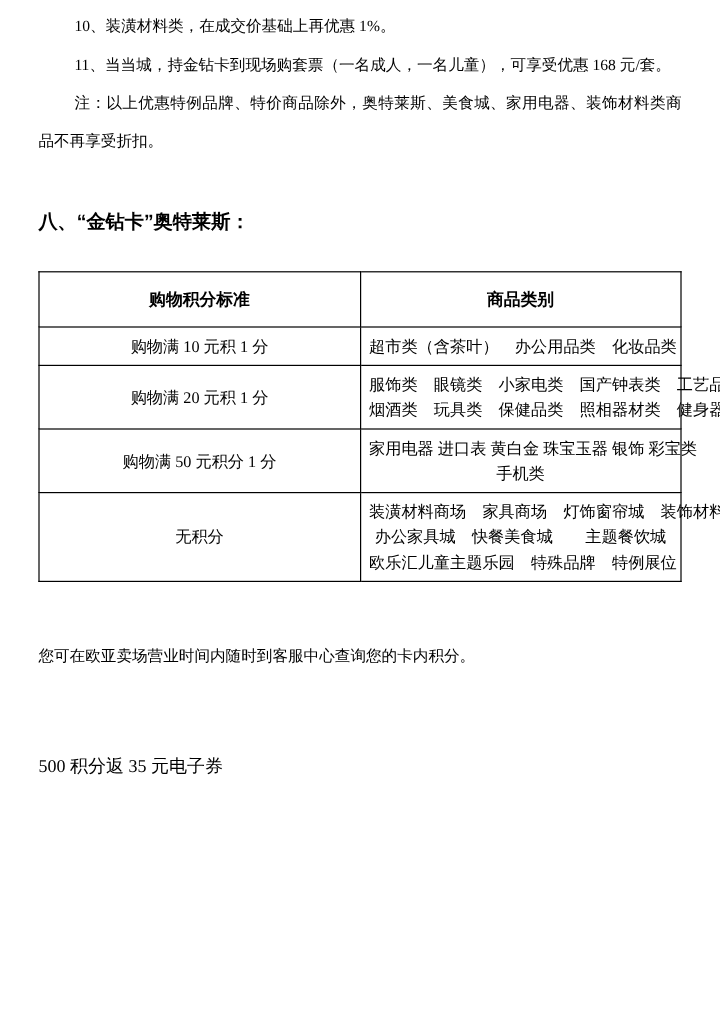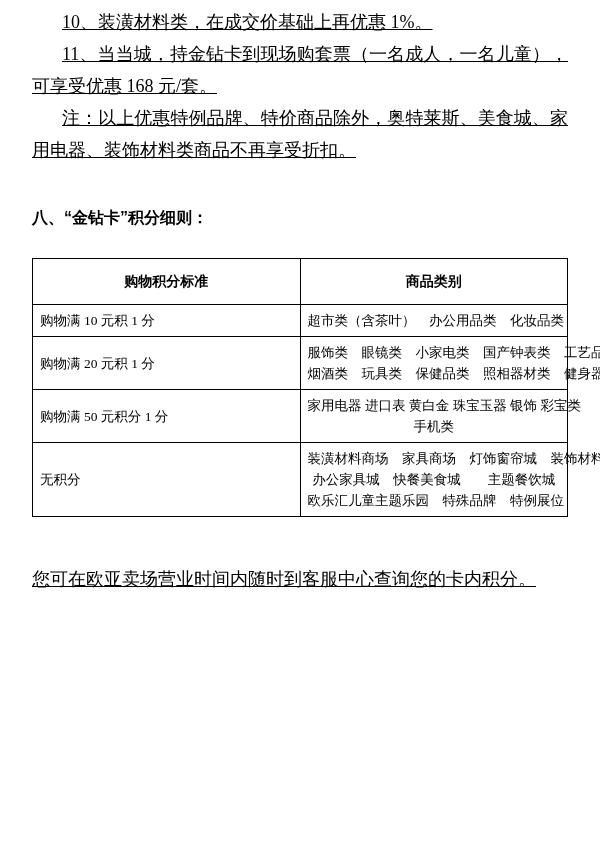--- a/index.html
+++ b/index.html
@@ -16,25 +16,24 @@
     overflow: hidden;
   }
   .page {
     width: 600px;
     height: 853px;
     box-sizing: border-box;
     padding: 0 32px;
     position: relative;
   }
   .para {
-    font-size: 18px;
+    font-size: 13px;
     line-height: 32px;
     text-align: justify;
     margin: 0;
-    text-decoration: underline;
   }
   .indent {
     text-indent: 30px;
   }
   .top-block {
     padding-top: 6px;
   }
   .section-heading {
     font-size: 16px;
     font-weight: bold;
@@ -59,20 +58,21 @@
     line-height: 21px;
     vertical-align: middle;
   }
   table.points th {
     font-weight: bold;
     font-family: "Liberation Sans", "DejaVu Sans", sans-serif;
     font-size: 14px;
     padding: 12px 6px;
   }
   td.level {
+    text-align: center;
     width: 170px;
     font-size: 13.5px;
     white-space: nowrap;
   }
   td.cats {
     text-align: left;
     padding-left: 9px;
   }
   td.cats div { line-height: 21px; white-space: nowrap; text-align: center; }
 
@@ -87,21 +87,21 @@
 <div class="page">
 
   <div class="top-block">
     <p class="para indent">10、装潢材料类，在成交价基础上再优惠 1%。</p>
     <p class="para indent">11、当当城，持金钻卡到现场购套票（一名成人，一名儿童），可享受优惠 168 元/套。</p>
     <p class="para indent">注：以上优惠特例品牌、特价商品除外，奥特莱斯、美食城、家用电器、装饰材料类商品不再享受折扣。</p>
   </div>
 
   <div class="gap-lg"></div>
 
-  <h2 class="section-heading">八、“金钻卡”积分细则：</h2>
+  <h2 class="section-heading">八、“金钻卡”奥特莱斯：</h2>
 
   <div class="gap-md"></div>
 
   <table class="points">
     <thead>
       <tr>
         <th>购物积分标准</th>
         <th>商品类别</th>
       </tr>
     </thead>
@@ -138,14 +138,15 @@
   </table>
 
   <div class="gap-lg"></div>
 
   <div class="gap-xs"></div>
   <p class="para">您可在欧亚卖场营业时间内随时到客服中心查询您的卡内积分。</p>
 
   <div class="gap-lg"></div>
 
   <div class="gap-xs"></div>
+  <p class="body-text">500 积分返 35 元电子券</p>
 
 </div>
 
 </body></html>

